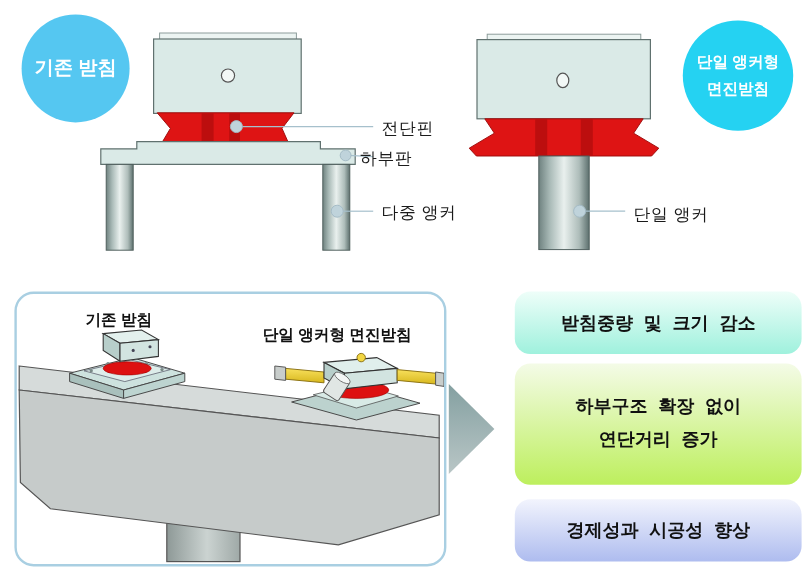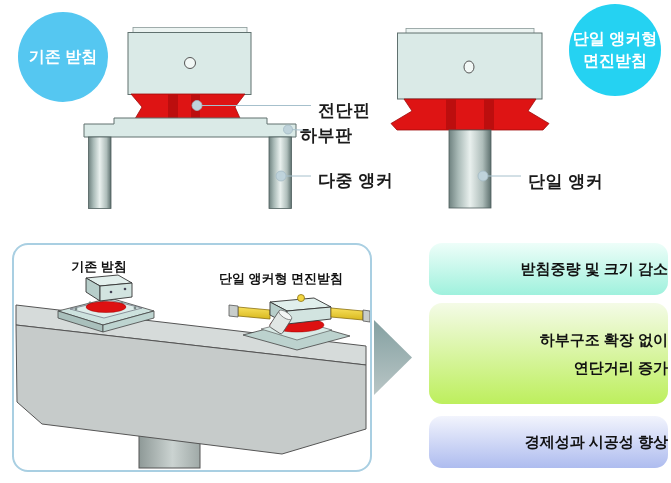--- a/index.html
+++ b/index.html
@@ -10,46 +10,46 @@
   }
   svg{position:absolute;display:block;}
   .front-svg{left:0;top:0;}
   
   .badge{
     position:absolute;border-radius:50%;display:flex;flex-direction:column;
     align-items:center;justify-content:center;text-align:center;
     color:#fff;font-weight:bold;
   }
   .badge-existing{left:18px;top:12px;width:90px;height:90px;background:var(--badge-existing,#55C7F1);font-size:16px;}
-  .badge-single{left:569px;top:4px;width:92px;height:92px;background:var(--badge-single,#25D2F2);font-size:16px;line-height:22px;}
+  .badge-single{left:569px;top:17px;width:92px;height:92px;background:var(--badge-single,#25D2F2);font-size:13px;line-height:22px;}
   
   .callout{
-    position:absolute;font-size:17px;font-weight:700;color:var(--label-text,#1a1a1a);
+    position:absolute;font-size:14px;font-weight:400;color:var(--label-text,#1a1a1a);
     white-space:nowrap;letter-spacing:0.5px;
   }
   
   .panel{
     position:absolute;left:12px;top:243px;width:360px;height:229px;
     border:2px solid var(--panel-border,#A9CFE2);border-radius:16px;
     box-sizing:border-box;background:#fff;
   }
   .panel svg{left:0;top:0;}
   .panel-label{
     position:absolute;font-size:13px;font-weight:bold;color:#111;
     text-align:center;white-space:nowrap;
   }
   .panel-label-existing{left:59px;top:258px;width:80px;}
   .panel-label-single{left:206px;top:270px;width:150px;}
   
   .arrow-svg{left:370px;top:315px;}
   
   .benefit{
     position:absolute;left:429px;width:239px;border-radius:13px;
-    display:flex;flex-direction:column;align-items:flex-end;justify-content:center;
-    font-size:15px;font-weight:bold;color:#111;text-align:center;
+    display:flex;flex-direction:column;align-items:center;justify-content:center;
+    font-size:15px;font-weight:bold;color:#111;text-align:center;font-family:Liberation Mono, monospace;
   }
   .benefit-1{top:243px;height:52px;background:linear-gradient(180deg,var(--benefit1-top,#EEFEF9),var(--benefit1-bottom,#9FF1DD));}
   .benefit-2{top:303px;height:101px;line-height:28px;background:linear-gradient(180deg,var(--benefit2-top,#F4FBE7),var(--benefit2-bottom,#BDEF5D));}
   .benefit-3{top:416px;height:52px;background:linear-gradient(180deg,var(--benefit3-top,#F2F4FD),var(--benefit3-bottom,#AEBCEF));}
   
   .steel{fill:#DAEAE7;stroke:#60716F;stroke-width:1;}
   .steel-light{fill:#ECF4F2;stroke:#8A9A98;stroke-width:0.8;}
   .hole{fill:#F2F8F6;stroke:#555;stroke-width:1;}
   .leader{stroke:var(--leader-line,#A6C0CC);stroke-width:1;}
   .dot{fill:var(--leader-dot,#BFD3DB);stroke:#A3BAC4;stroke-width:0.8;}

